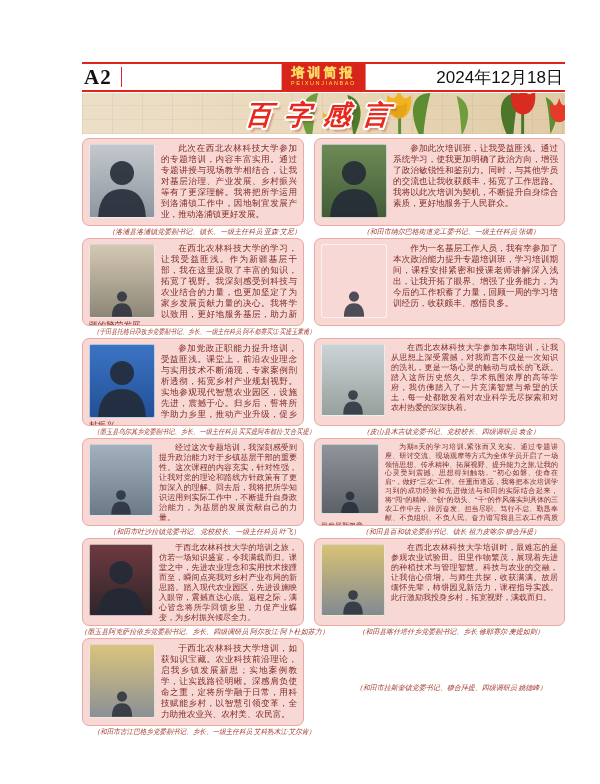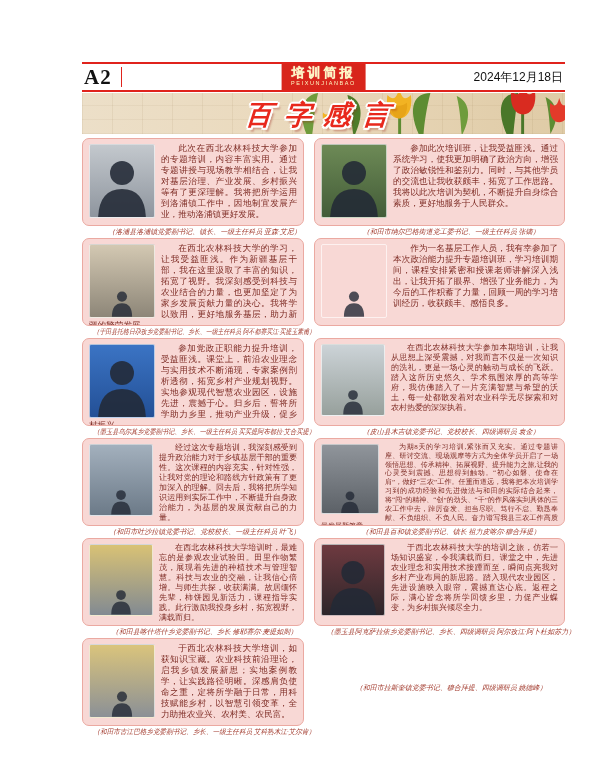--- a/index.html
+++ b/index.html
@@ -6,25 +6,25 @@
   body{width:600px;height:784px;overflow:hidden;font-family:"Liberation Sans",sans-serif;}
   .sheet{position:relative;width:600px;height:784px;background:#fff;box-sizing:border-box;padding:62px 35px 0 82px;}
 
   
   .header{position:relative;height:26px;border-top:2px solid #e0231c;border-bottom:2px solid #e0231c;
           display:flex;align-items:center;}
   .pageno{font-family:"Liberation Serif",serif;font-weight:bold;font-size:21px;color:#111;
           letter-spacing:1px;padding:0 9px 0 2px;line-height:22px;}
   .vrule{width:1px;height:20px;background:#e0231c;}
   .masthead{position:absolute;left:50%;top:0;transform:translateX(-50%);height:26px;
-            background:#d8251b;color:#fef9c3;text-align:center;padding:1px 10px 0 10px;box-sizing:border-box;}
+            background:#d8251b;color:#fde047;text-align:center;padding:1px 10px 0 10px;box-sizing:border-box;}
   .masthead .mtitle{font-size:13px;font-weight:bold;letter-spacing:3px;line-height:15px;
             text-shadow:0 0 1px #fff;}
   .masthead .msub{font-size:5.5px;letter-spacing:1.6px;line-height:7px;}
-  .hdate{margin-left:auto;font-size:12px;color:#111;padding-right:2px;}
+  .hdate{margin-left:auto;font-size:17px;color:#111;padding-right:2px;}
 
   
   .banner{position:relative;height:41px;margin-top:1px;overflow:hidden;
           background:
             repeating-linear-gradient(90deg, rgba(120,90,40,.08) 0 1px, transparent 1px 30px),
             repeating-linear-gradient(0deg, rgba(120,90,40,.06) 0 1px, transparent 1px 14px),
             linear-gradient(90deg,#ecdfc8 0%,#ead9bc 45%,#dfcba6 100%);}
   .flowers{position:absolute;right:0;top:0;height:100%;width:70%;}
   .banner-title{position:absolute;left:0;right:0;top:4px;text-align:center;
           font-family:"Liberation Serif",serif;font-weight:900;font-style:italic;
@@ -200,49 +200,49 @@
       </div>
       <p class="text">为期8天的学习培训,紧张而又充实。通过专题讲座、研讨交流、现场观摩等方式为全体学员开启了一场领悟思想、传承精神、拓展视野、提升能力之旅,让我的心灵受到震撼、思想得到触动。“初心如磐、使命在肩”，做好“三农”工作。任重而道远，我将把本次培训学习到的成功经验和先进做法与和田的实际结合起来，将“闯”的精神、“创”的劲头、“干”的作风落实到具体的三农工作中去，踔厉奋发、担当尽职、笃行不怠、勤恳奉献、不负组织、不负人民。奋力谱写我县三农工作高质量发展新篇章。</p>
     </div>
     <div class="sig">
       <span class="sig-text">（和田县百和镇党委副书记、镇长 祖力皮喀尔·穆合拜提）</span>
     </div>
   </div>
 
   <div class="cell">
     <div class="card medium">
+      <div class="photo portrait" title="portrait-man-dark-suit-dark-red-interior" style="background: linear-gradient(rgb(110, 58, 64), rgb(46, 37, 41));">
+        <svg class="sil" viewBox="0 0 40 42" preserveAspectRatio="xMidYMax meet">
+          <circle cx="20" cy="12" r="7.5"></circle>
+          <path d="M5 42 Q5 22 20 22 Q35 22 35 42 Z"></path>
+        </svg>
+      </div>
+      <p class="text">于西北农林科技大学的培训之旅，仿若一场知识盛宴，令我满载而归。课堂之中，先进农业理念和实用技术接踵而至，瞬间点亮我对乡村产业布局的新思路。踏入现代农业园区，先进设施映入眼帘，震撼直达心底。返程之际，满心皆念将所学回馈乡里，力促产业蝶变，为乡村振兴倾尽全力。</p>
+    </div>
+    <div class="sig">
+      <span class="sig-text">（墨玉县阿克萨拉依乡党委副书记、乡长、四级调研员 阿尔孜江·阿卜杜如苏力）</span>
+    </div>
+  </div>
+
+  <div class="cell">
+    <div class="card medium">
       <div class="photo scene" title="group-before-yellow-building" style="background: linear-gradient(rgb(217, 194, 117), rgb(130, 138, 146));">
         <svg class="sil" viewBox="0 0 40 42" preserveAspectRatio="xMidYMax meet">
           <circle cx="20" cy="12" r="7.5"></circle>
           <path d="M5 42 Q5 22 20 22 Q35 22 35 42 Z"></path>
         </svg>
       </div>
       <p class="text">在西北农林科技大学培训时，最难忘的是参观农业试验田。田里作物繁茂，展现着先进的种植技术与管理智慧。科技与农业的交融，让我信心倍增。与师生共探，收获满满。故居缅怀先辈，柿饼园见新活力，课程指导实践。此行激励我投身乡村，拓宽视野，满载而归。</p>
     </div>
     <div class="sig">
       <span class="sig-text">（和田县喀什塔什乡党委副书记、乡长 修耶赛尔·麦提如则）</span>
     </div>
   </div>
 
   <div class="cell">
-    <div class="card medium">
-      <div class="photo portrait" title="portrait-man-dark-suit-dark-red-interior" style="background: linear-gradient(rgb(110, 58, 64), rgb(46, 37, 41));">
-        <svg class="sil" viewBox="0 0 40 42" preserveAspectRatio="xMidYMax meet">
-          <circle cx="20" cy="12" r="7.5"></circle>
-          <path d="M5 42 Q5 22 20 22 Q35 22 35 42 Z"></path>
-        </svg>
-      </div>
-      <p class="text">于西北农林科技大学的培训之旅，仿若一场知识盛宴，令我满载而归。课堂之中，先进农业理念和实用技术接踵而至，瞬间点亮我对乡村产业布局的新思路。踏入现代农业园区，先进设施映入眼帘，震撼直达心底。返程之际，满心皆念将所学回馈乡里，力促产业蝶变，为乡村振兴倾尽全力。</p>
-    </div>
-    <div class="sig">
-      <span class="sig-text">（墨玉县阿克萨拉依乡党委副书记、乡长、四级调研员 阿尔孜江·阿卜杜如苏力）</span>
-    </div>
-  </div>
-
-  <div class="cell">
     <div class="card">
       <div class="photo scene" title="man-before-yellow-building" style="background: linear-gradient(rgb(218, 196, 124), rgb(139, 144, 150));">
         <svg class="sil" viewBox="0 0 40 42" preserveAspectRatio="xMidYMax meet">
           <circle cx="20" cy="12" r="7.5"></circle>
           <path d="M5 42 Q5 22 20 22 Q35 22 35 42 Z"></path>
         </svg>
       </div>
       <p class="text">于西北农林科技大学培训，如获知识宝藏。农业科技前沿理论，启我乡镇发展新思；实地案例教学，让实践路径明晰。深感肩负使命之重，定将所学融于日常，用科技赋能乡村，以智慧引领变革，全力助推农业兴、农村美、农民富。</p>
     </div>
     <div class="sig">

